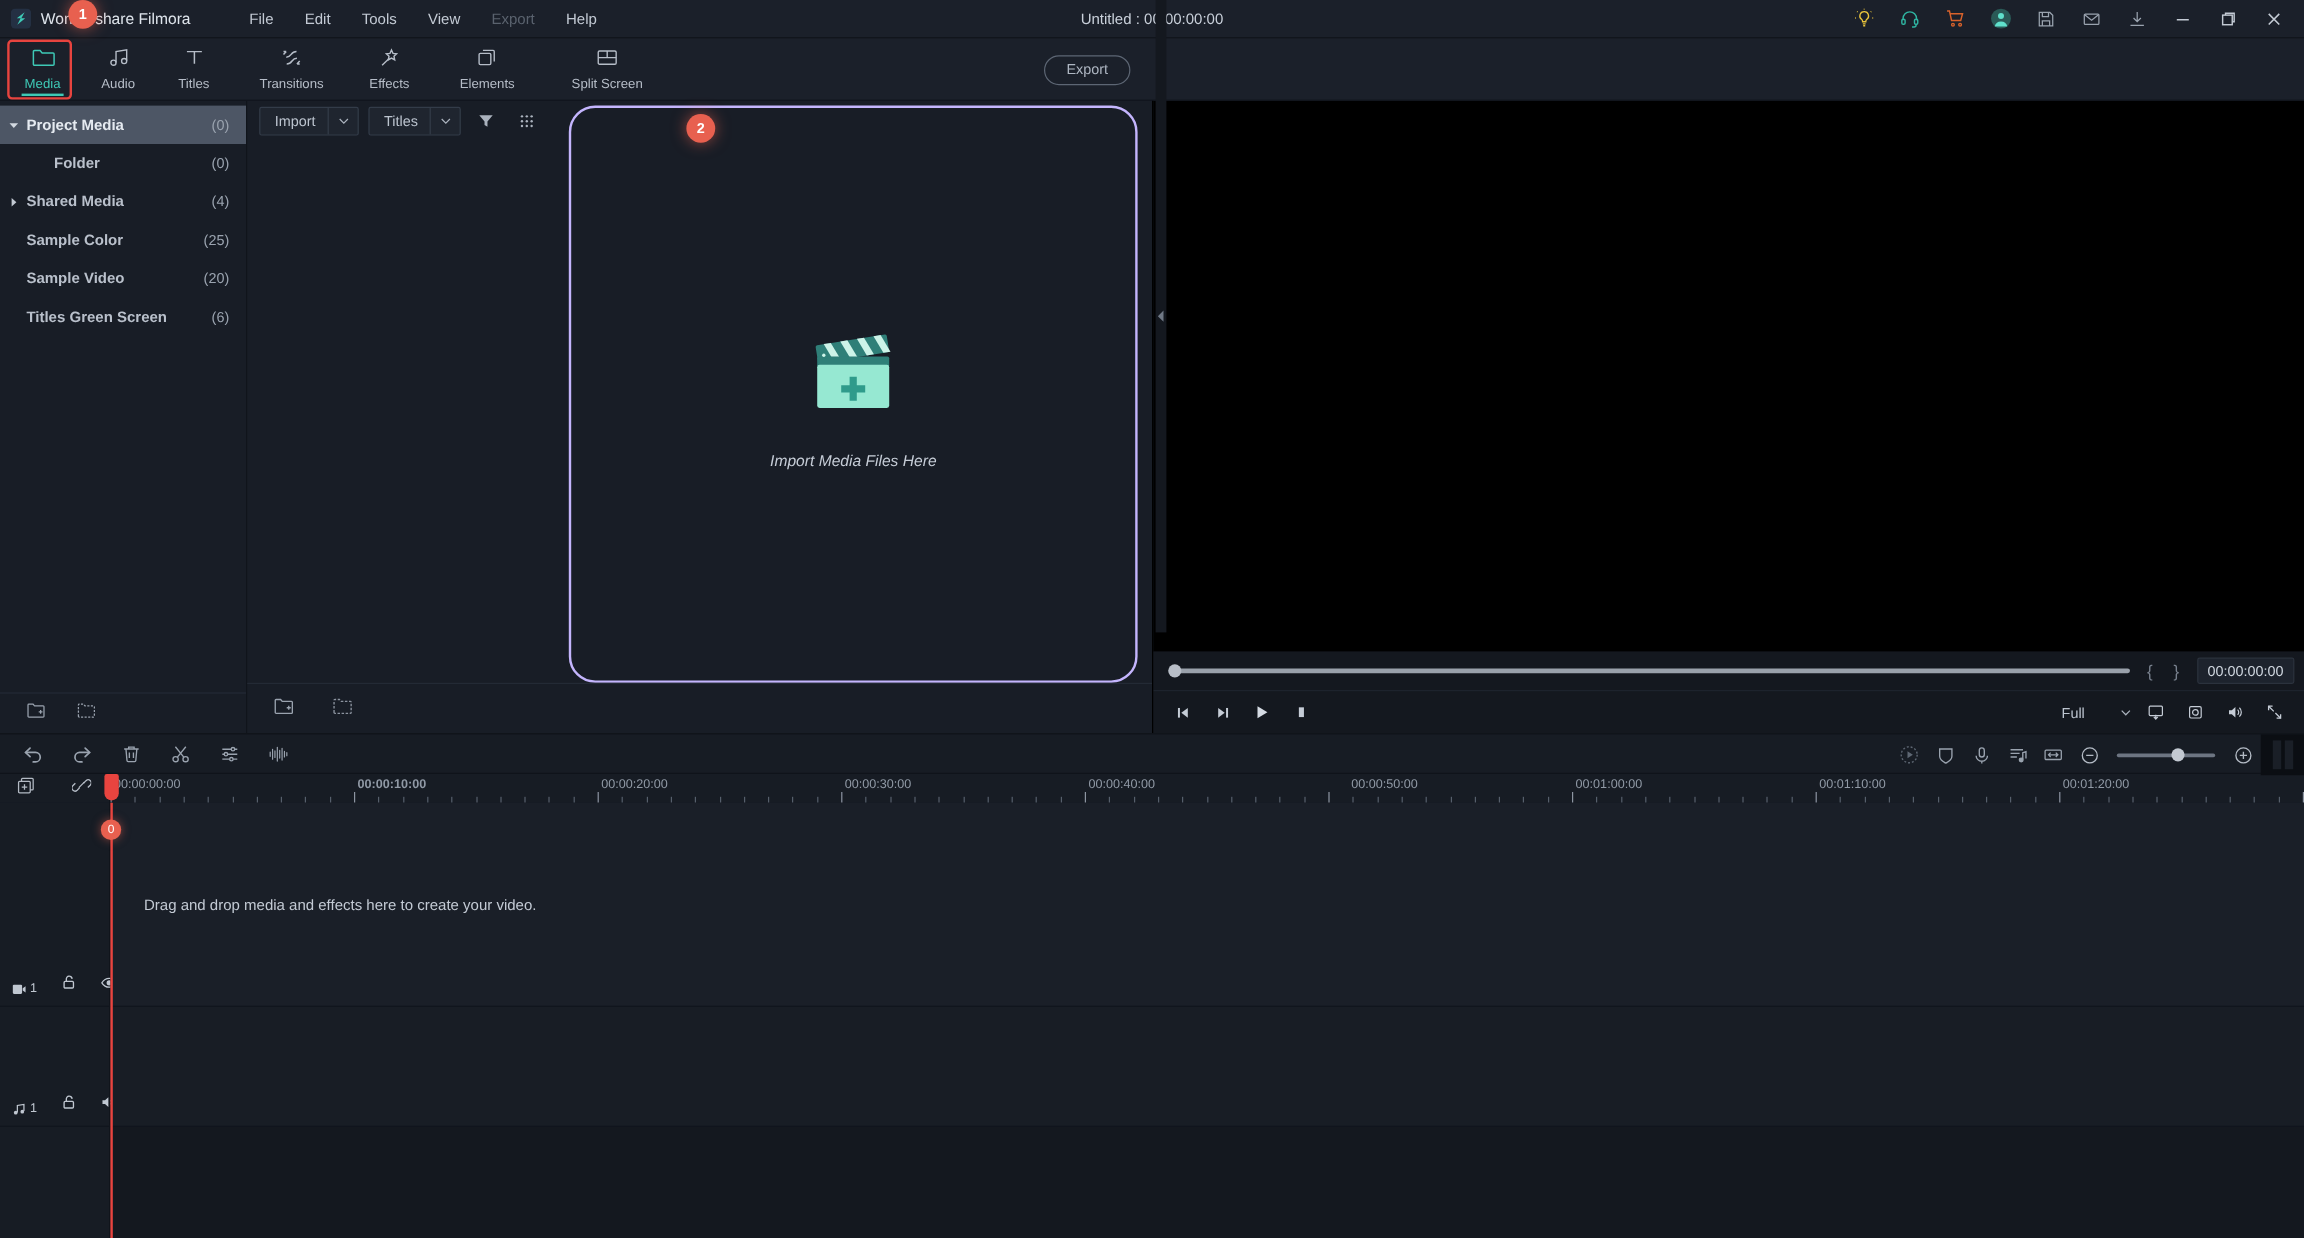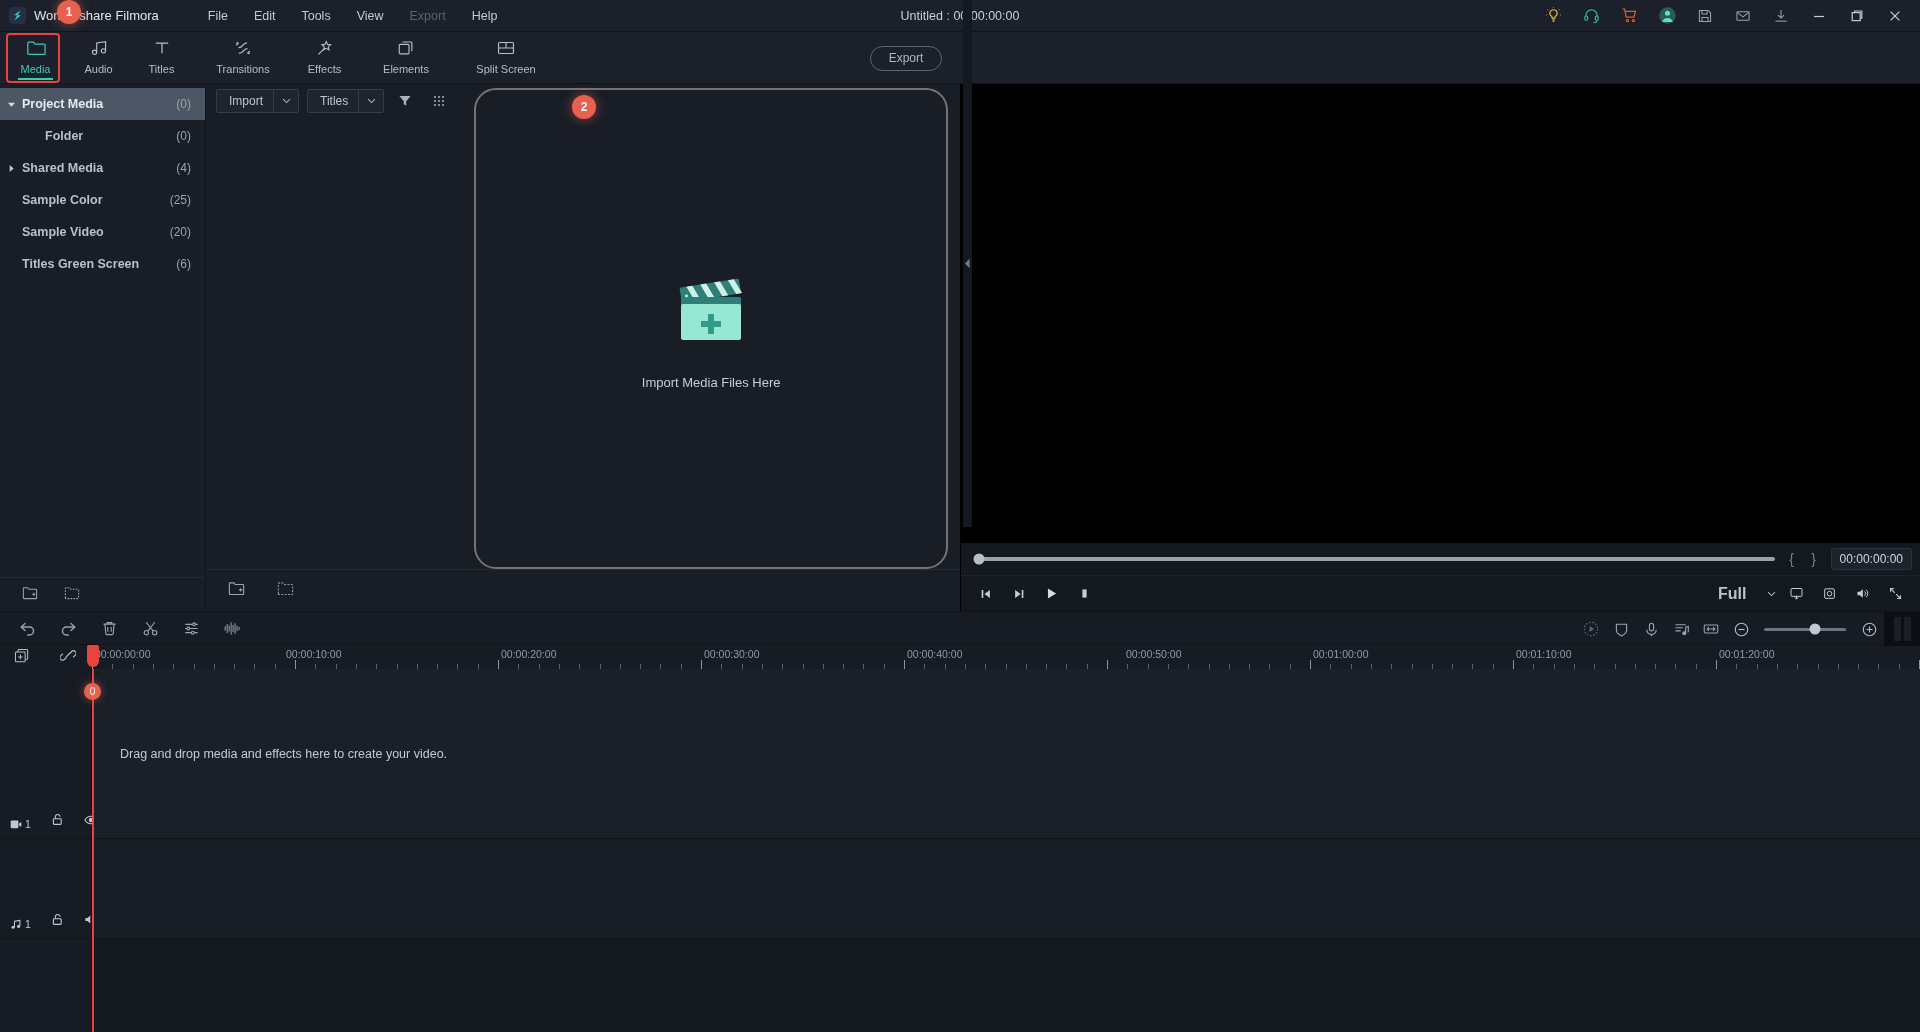--- a/index.html
+++ b/index.html
@@ -98,22 +98,22 @@
   .search input{
     flex:1; background:transparent; border:0; outline:0; color:#c2c9d3; font-size:12px;
     font-family:inherit;
   }
   .search input::placeholder{ color:#767e8b; }
   .mt-icon{ width:26px; height:24px; display:flex; align-items:center; justify-content:center; cursor:default; }
 
   .dropzone-wrap{ flex:1; position:relative; padding:6px 10px 0 10px; }
   .dropzone{
     position:absolute; left:12px; right:12px; top:4px; bottom:42px;
-    border:2px solid #737373; border-radius:22px;
-    display:flex; flex-direction:column; align-items:center; justify-content:center; gap:22px;
+    border:2px solid #c4b5fd; border-radius:22px;
+    display:flex; flex-direction:column; align-items:center; justify-content:center; gap:22px;font-style:italic;
   }
   .dz-label{ font-size:13px; color:#c6cdd7; }
   .media-foot{
     height:42px; display:flex; align-items:center; gap:32px; padding-left:22px;
     border-top:1px solid #232a35; position:absolute; bottom:0; left:0; right:0;
   }
 
   
   .preview{ flex:1; background:#14181f; display:flex; flex-direction:column; }
   .stage{ flex:1; background:#000; }
@@ -133,21 +133,21 @@
     font-size:12px; color:#cfd6df; padding:3px 8px; font-family:"Liberation Sans", sans-serif;
   }
   .pctrls{
     height:36px; display:flex; align-items:center; padding:0 8px; background:#14181f;
     border-top:1px solid #1d232d;
   }
   .pbtn{ width:33px; height:30px; display:flex; align-items:center; justify-content:center; cursor:default; }
   .pright{ margin-left:auto; display:flex; align-items:center; gap:0; }
   .qual{
     display:flex; align-items:center; justify-content:space-between; width:70px; height:22px;
-    font-size:16px; color:#bcc4cf; padding:0 4px 0 8px; cursor:default;font-weight:bold;
+    font-size:12px; color:#bcc4cf; padding:0 4px 0 8px; cursor:default;
   }
 
   
   .tl{ flex:1; display:flex; flex-direction:column; background:#171c24; }
   .tl-tools{
     height:34px; display:flex; align-items:center; background:#171c24;
     border-top:1px solid #0f131a; border-bottom:1px solid #0f131a; position:relative;
   }
   .tl-tools .left{ display:flex; align-items:center; padding-left:12px; gap:11px; }
   .tl-tools .right{ position:absolute; right:0; top:0; height:34px; display:flex; align-items:center; gap:0; padding-right:0; }
@@ -736,21 +736,21 @@
           <div class="tick maj" style="left: 0px;"></div>
           <div class="tick min" style="left: 20.3px;"></div>
           <div class="tick min" style="left: 40.6px;"></div>
           <div class="tick min" style="left: 60.9px;"></div>
           <div class="tick min" style="left: 81.2px;"></div>
           <div class="tick min" style="left: 101.5px;"></div>
           <div class="tick min" style="left: 121.8px;"></div>
           <div class="tick min" style="left: 142.1px;"></div>
           <div class="tick min" style="left: 162.4px;"></div>
           <div class="tick min" style="left: 182.7px;"></div>
-          <div class="rlabel" style="left: 194px;">00:00:10:00</div>
+          <div class="rlabel" style="left: 206px; font-weight: bold;">00:00:10:00</div>
           <div class="tick maj" style="left: 203px;"></div>
           <div class="tick min" style="left: 223.3px;"></div>
           <div class="tick min" style="left: 243.6px;"></div>
           <div class="tick min" style="left: 263.9px;"></div>
           <div class="tick min" style="left: 284.2px;"></div>
           <div class="tick min" style="left: 304.5px;"></div>
           <div class="tick min" style="left: 324.8px;"></div>
           <div class="tick min" style="left: 345.1px;"></div>
           <div class="tick min" style="left: 365.4px;"></div>
           <div class="tick min" style="left: 385.7px;"></div>

